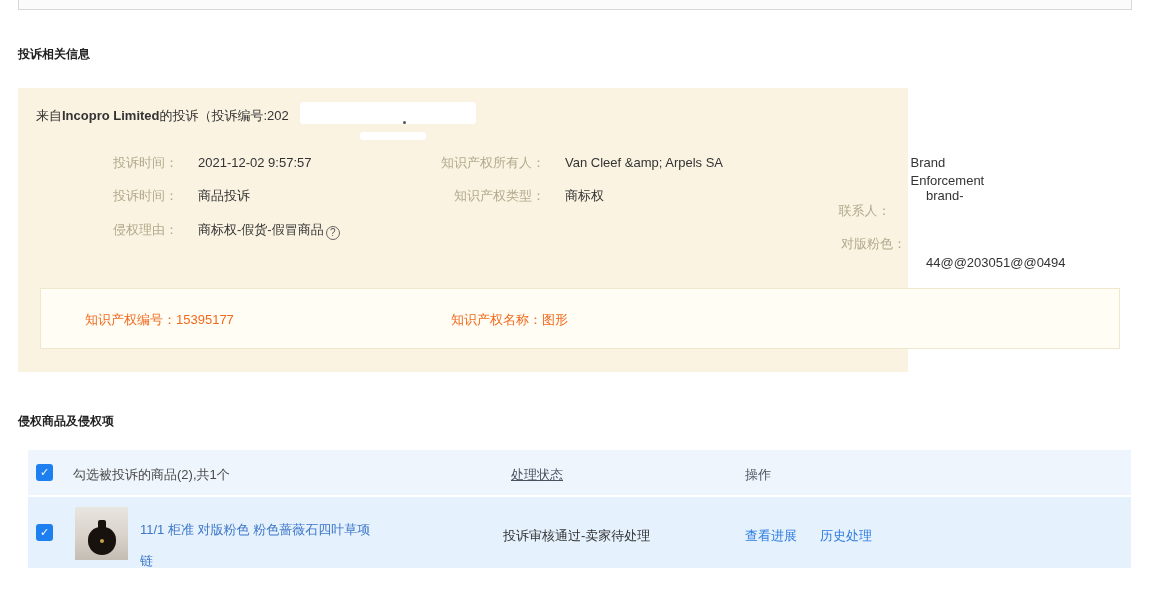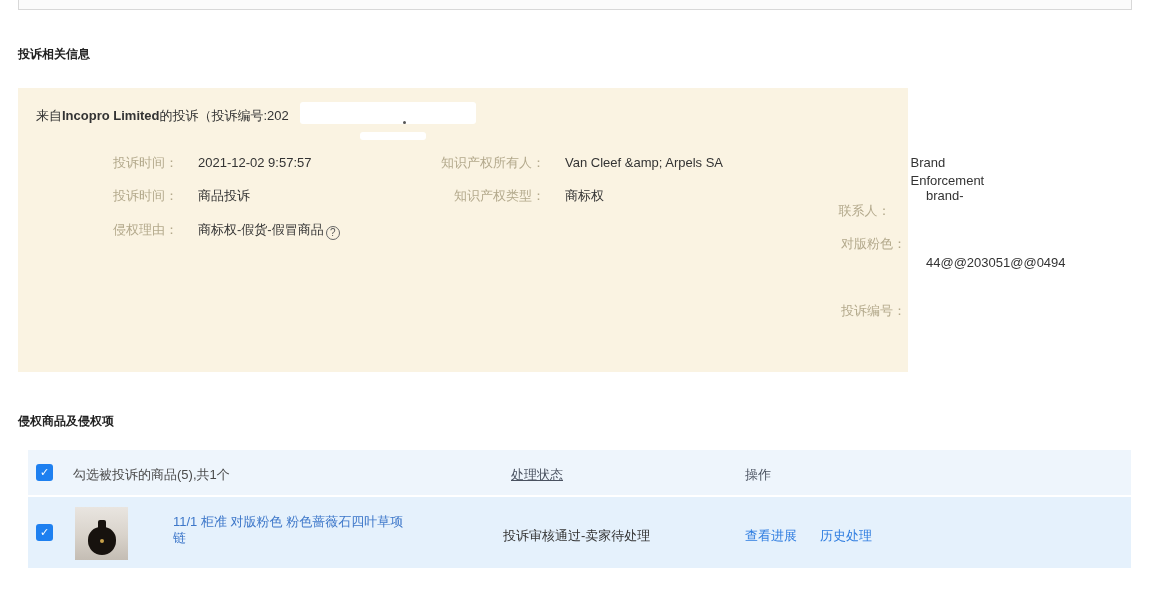--- a/index.html
+++ b/index.html
@@ -72,22 +72,22 @@
   .hdr-status{position:absolute;left:483px;top:16px;color:var(--col-header-color);text-decoration:underline;}
   .hdr-action{position:absolute;left:717px;top:16px;color:var(--col-header-color);}
 
   .product-thumb{position:absolute;left:47px;top:10px;width:53px;height:53px;overflow:hidden;cursor:pointer;
     background:linear-gradient(180deg,#e9e5e0 0%,#d8d2ca 55%,#c4bdb4 100%);}
   .bust-body{position:absolute;left:13px;top:20px;width:28px;height:28px;background:#17120e;
     border-radius:45% 45% 50% 50%;}
   .bust-neck{position:absolute;left:23px;top:13px;width:8px;height:10px;background:#17120e;border-radius:2px;}
   .pendant{position:absolute;left:25px;top:32px;width:4px;height:4px;background:#c9a24a;border-radius:50%;}
 
-  .product-title{position:absolute;left:112px;top:17px;width:240px;line-height:16px;
-    color:var(--link-blue);cursor:pointer;margin-left:33px;}
+  .product-title{position:absolute;left:112px;top:17px;width:240px;line-height:31px;
+    color:var(--link-blue);cursor:pointer;}
   .row-status{position:absolute;left:475px;top:30px;color:var(--text-dark);}
   .action-link{position:absolute;top:30px;color:var(--action-link-blue);cursor:pointer;}
   .act-view{left:717px;}
   .act-history{left:792px;}
 </style>
 </head>
 <body>
 
 <div class="stage">
 
@@ -130,27 +130,31 @@
     </div>
     <div class="field c3 r2">
       <span class="lbl">对版粉色：</span>
       <span class="val">brand-</span>
     </div>
     <div class="field c3 r4">
       <span class="lbl">投诉编号：</span>
       <span class="val">44@@203051@@0494</span>
     </div>
 
+    <div class="inner-box">
+      <div class="ipr-item ipr-number"><span>知识产权编号：</span><span>15395177</span></div>
+      <div class="ipr-item ipr-name"><span>知识产权名称：</span><span>图形</span></div>
+    </div>
   </div>
 
   <div class="section-title title-goods">侵权商品及侵权项</div>
 
   <div class="table-header-row">
     <div class="checkbox cb-header">✓</div>
-    <div class="hdr-select-label">勾选被投诉的商品(5),共1个</div>
+    <div class="hdr-select-label">勾选被投诉的商品(2),共1个</div>
     <div class="hdr-status">处理状态</div>
     <div class="hdr-action">操作</div>
   </div>
 
   <div class="table-product-row">
     <div class="checkbox cb-row">✓</div>
     <div class="product-thumb">
       <div class="bust-neck"></div>
       <div class="bust-body"></div>
       <div class="pendant"></div>

